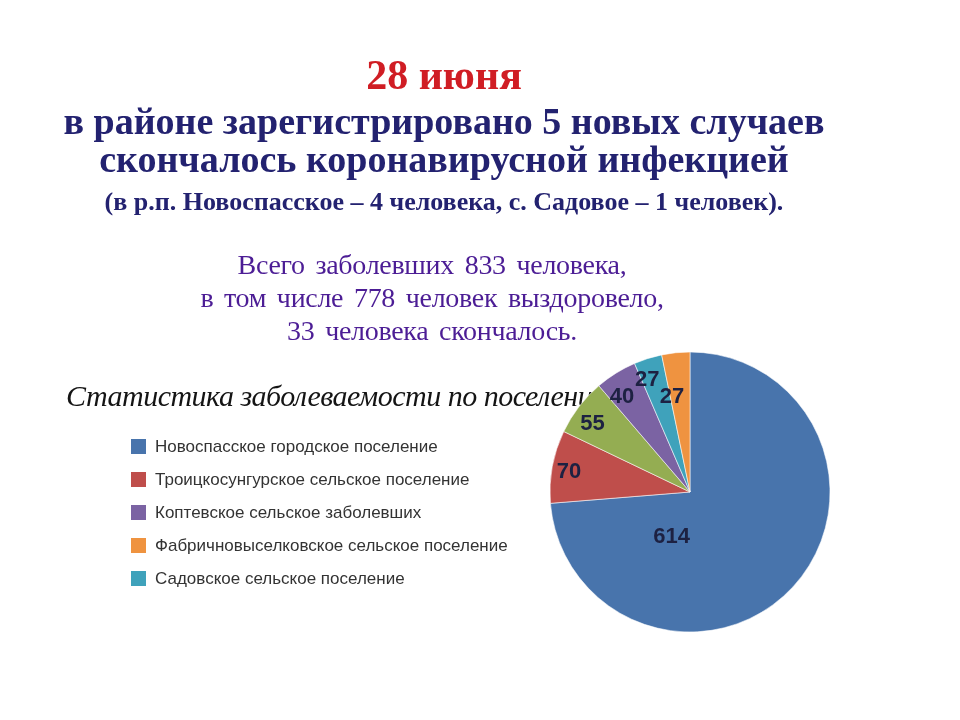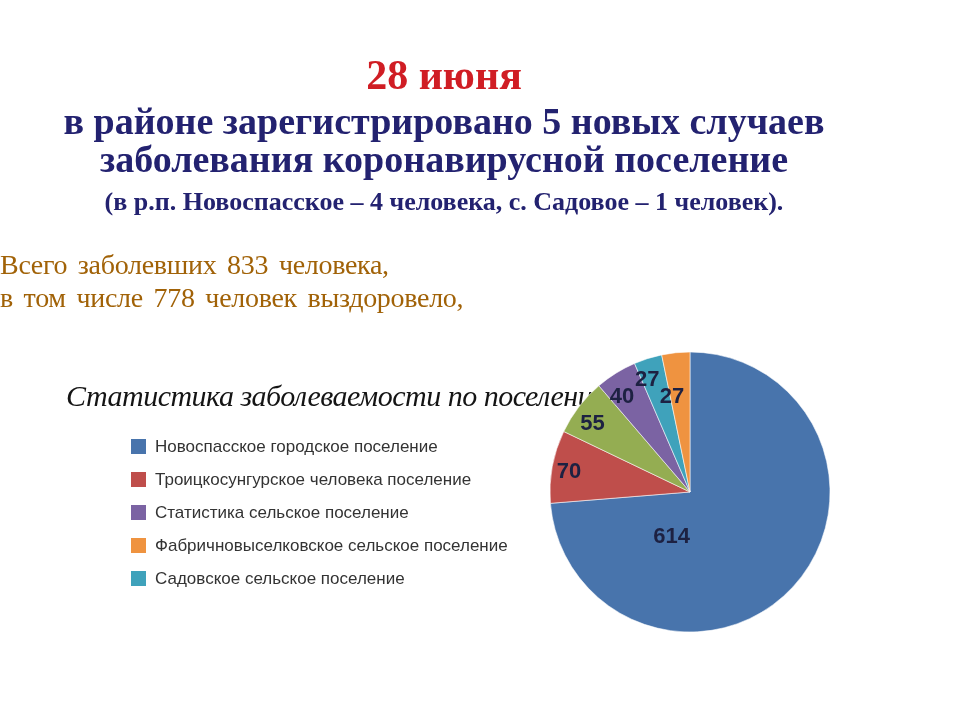--- a/index.html
+++ b/index.html
@@ -12,22 +12,22 @@
     position:absolute;top:54px;left:0;width:888px;text-align:center;
     font-size:42px;font-weight:bold;line-height:1.0;
   }
   .intro{
     position:absolute;top:102px;left:0;width:888px;text-align:center;
     font-weight:bold;
   }
   .intro .big-line{font-size:38px;line-height:38px;}
   .intro .small-line{font-size:26px;line-height:34px;margin-top:7px;}
   .summary{
-    position:absolute;top:248px;left:0;width:864px;text-align:left;
-    font-size:28px;line-height:33px;color:#a16207;word-spacing:4px;
+    position:absolute;top:248px;left:0;width:864px;text-align:center;
+    font-size:28px;line-height:33px;color:#4c1d95;word-spacing:4px;
     letter-spacing:-0.3px;
   }
   .section-heading{
     position:absolute;top:379px;left:66px;
     font-size:30px;font-style:italic;color:#141414;letter-spacing:-0.5px;
     white-space:nowrap;
   }
   .legend{position:absolute;left:131px;top:430px;}
   .legend-item{
     display:flex;align-items:center;height:33px;
@@ -46,43 +46,44 @@
 </style>
 </head>
 <body>
 
 <div class="slide">
 
   <div class="page-title" style="color: rgb(208, 29, 36);">28 июня</div>
 
   <div class="intro" style="color: rgb(35, 34, 112);">
     <div class="big-line">в районе зарегистрировано 5 новых случаев</div>
-    <div class="big-line">заболевания коронавирусной поселение</div>
+    <div class="big-line">скончалось коронавирусной инфекцией</div>
     <div class="small-line">(в р.п. Новоспасское – 4 человека,  с. Садовое – 1 человек).</div>
   </div>
 
   <div class="summary">
     <div>Всего заболевших 833 человека,</div>
     <div>в том числе 778 человек выздоровело,</div>
+    <div>33 человека скончалось.</div>
   </div>
 
   <div class="section-heading">Статистика заболеваемости по поселениям</div>
 
   <div class="legend">
     <div class="legend-item">
       <span class="legend-swatch" style="background: rgb(72, 116, 172);"></span>
       <span>Новоспасское городское поселение</span>
     </div>
     <div class="legend-item">
       <span class="legend-swatch" style="background: rgb(191, 78, 75);"></span>
-      <span>Троицкосунгурское человека поселение</span>
+      <span>Троицкосунгурское сельское поселение</span>
     </div>
     <div class="legend-item">
       <span class="legend-swatch" style="background: rgb(123, 99, 163);"></span>
-      <span>Статистика сельское поселение</span>
+      <span>Коптевское сельское заболевших</span>
     </div>
     <div class="legend-item">
       <span class="legend-swatch" style="background: rgb(239, 147, 64);"></span>
       <span>Фабричновыселковское сельское поселение</span>
     </div>
     <div class="legend-item">
       <span class="legend-swatch" style="background: rgb(63, 162, 187);"></span>
       <span>Садовское сельское поселение</span>
     </div>
   </div>

